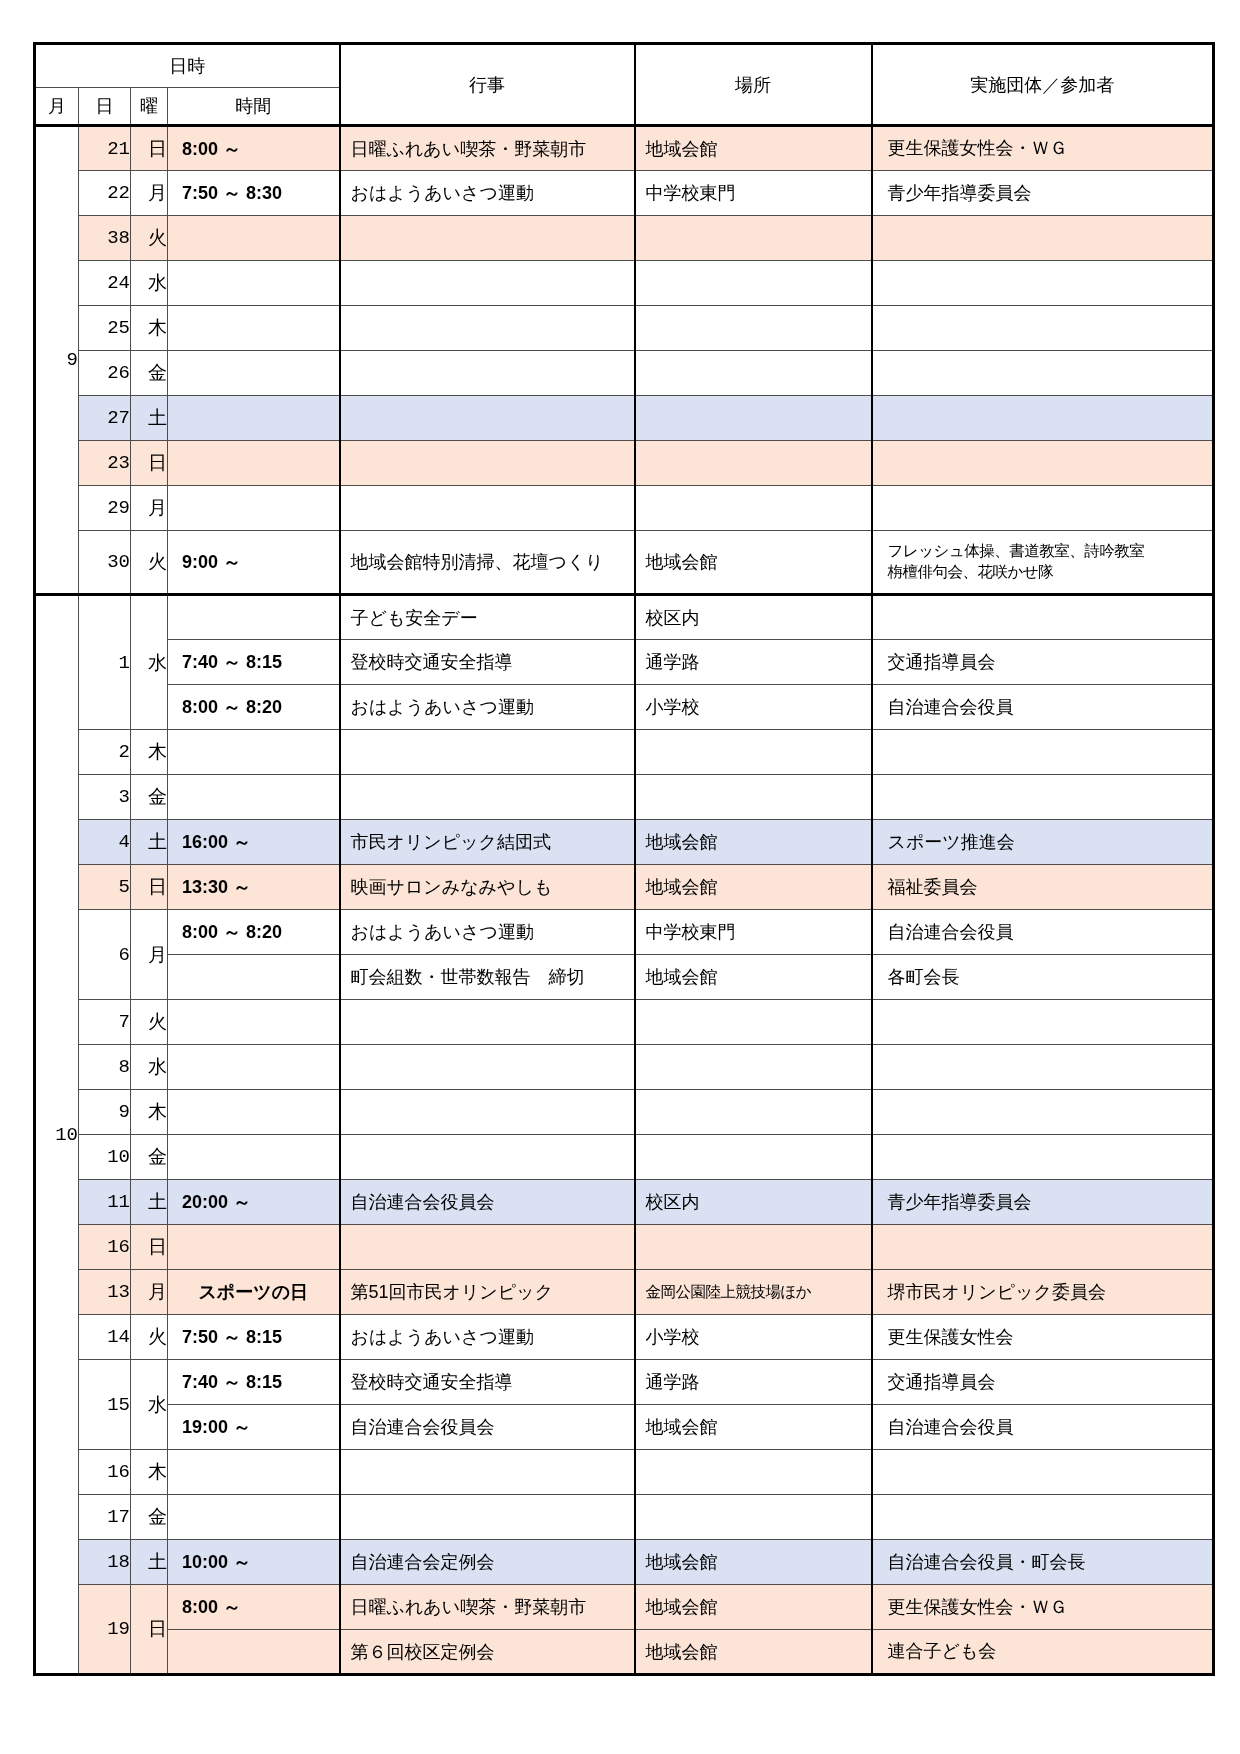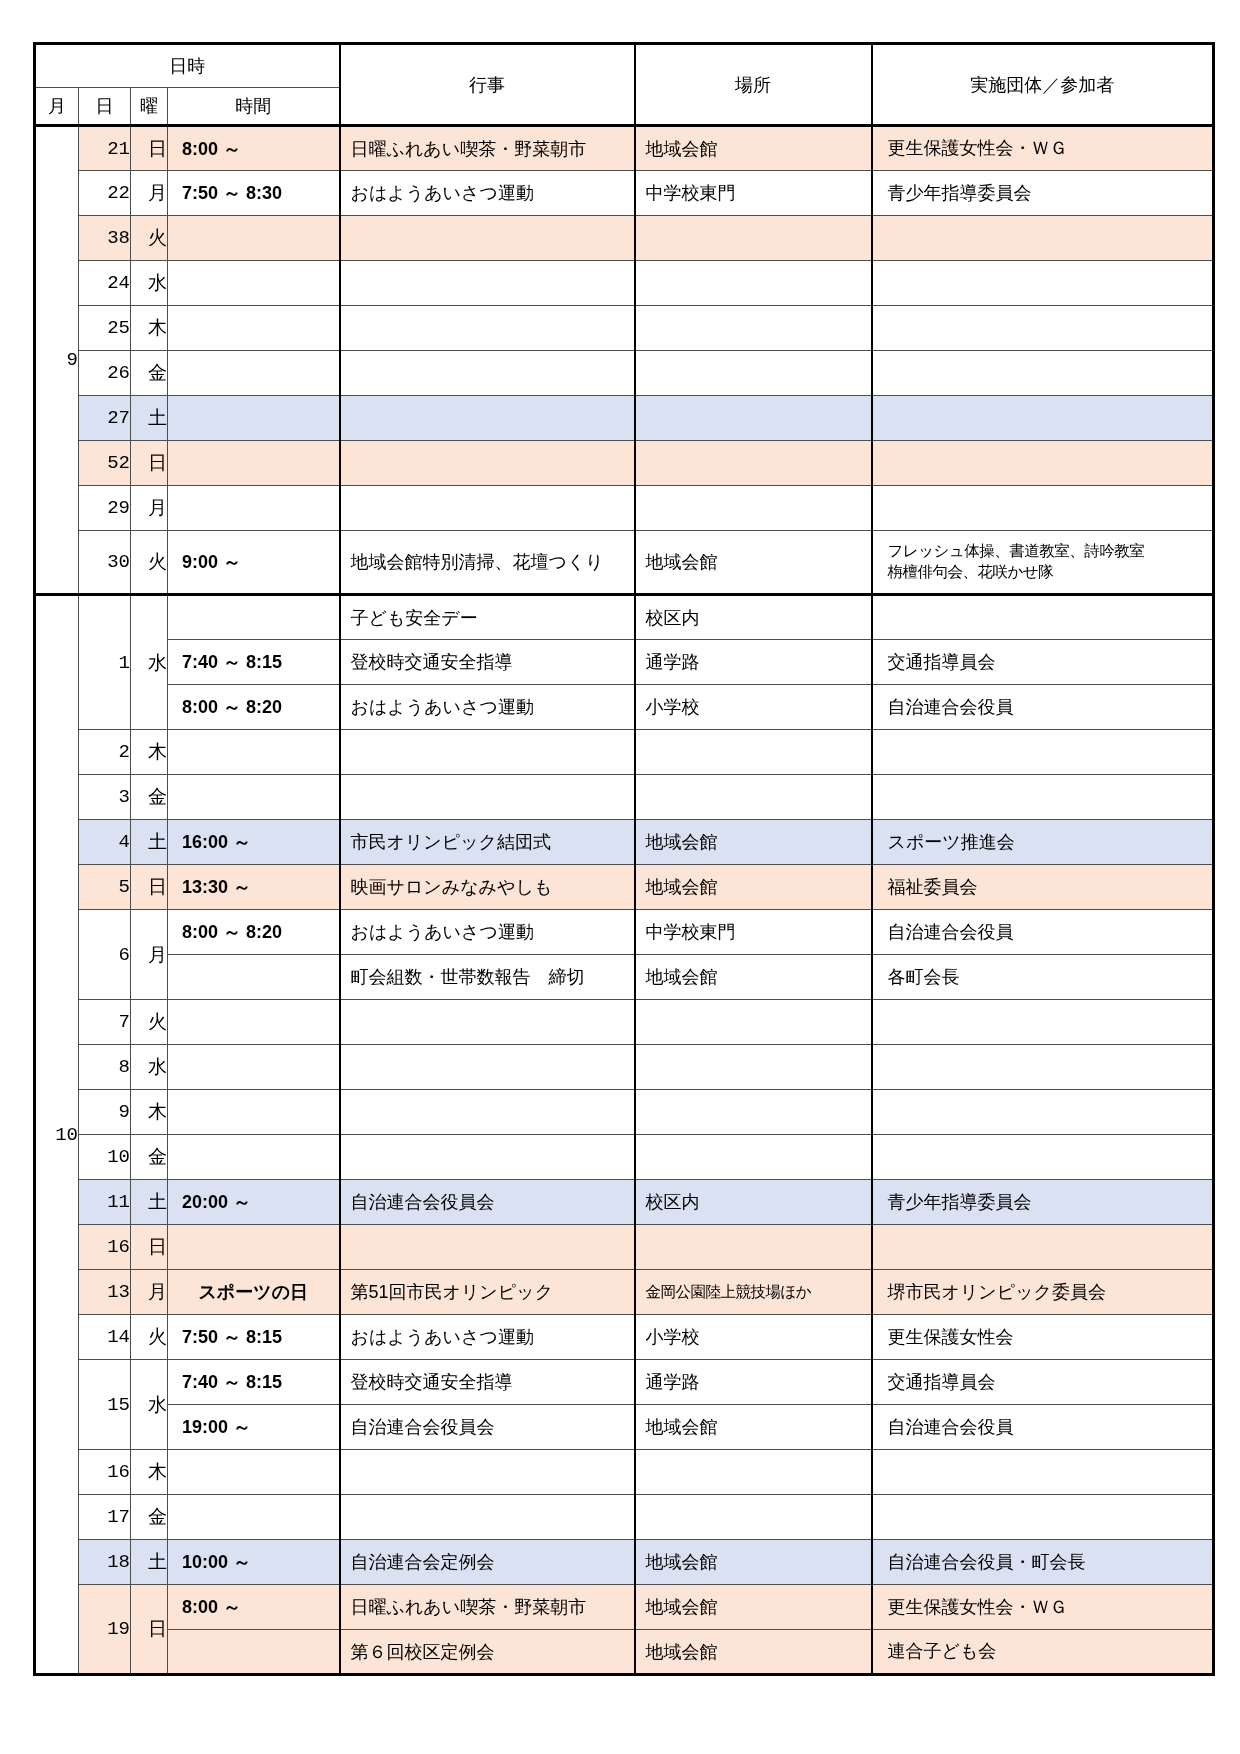--- a/index.html
+++ b/index.html
@@ -137,21 +137,21 @@
         </tr>
         <tr class="shade-saturday">
           <td class="day-cell shadeable" rowspan="1">27</td>
           <td class="wd-cell shadeable" rowspan="1">土</td>
           <td class="time-cell shadeable"></td>
           <td class="event-cell shadeable bl-thick"></td>
           <td class="place-cell shadeable bl-thick"></td>
           <td class="org-cell shadeable bl-thick"></td>
         </tr>
         <tr class="shade-holiday">
-          <td class="day-cell shadeable" rowspan="1">52</td>
+          <td class="day-cell shadeable" rowspan="1">23</td>
           <td class="wd-cell shadeable" rowspan="1">日</td>
           <td class="time-cell shadeable"></td>
           <td class="event-cell shadeable bl-thick"></td>
           <td class="place-cell shadeable bl-thick"></td>
           <td class="org-cell shadeable bl-thick"></td>
         </tr>
         <tr class="shade-none">
           <td class="day-cell shadeable" rowspan="1">29</td>
           <td class="wd-cell shadeable" rowspan="1">月</td>
           <td class="time-cell shadeable"></td>

